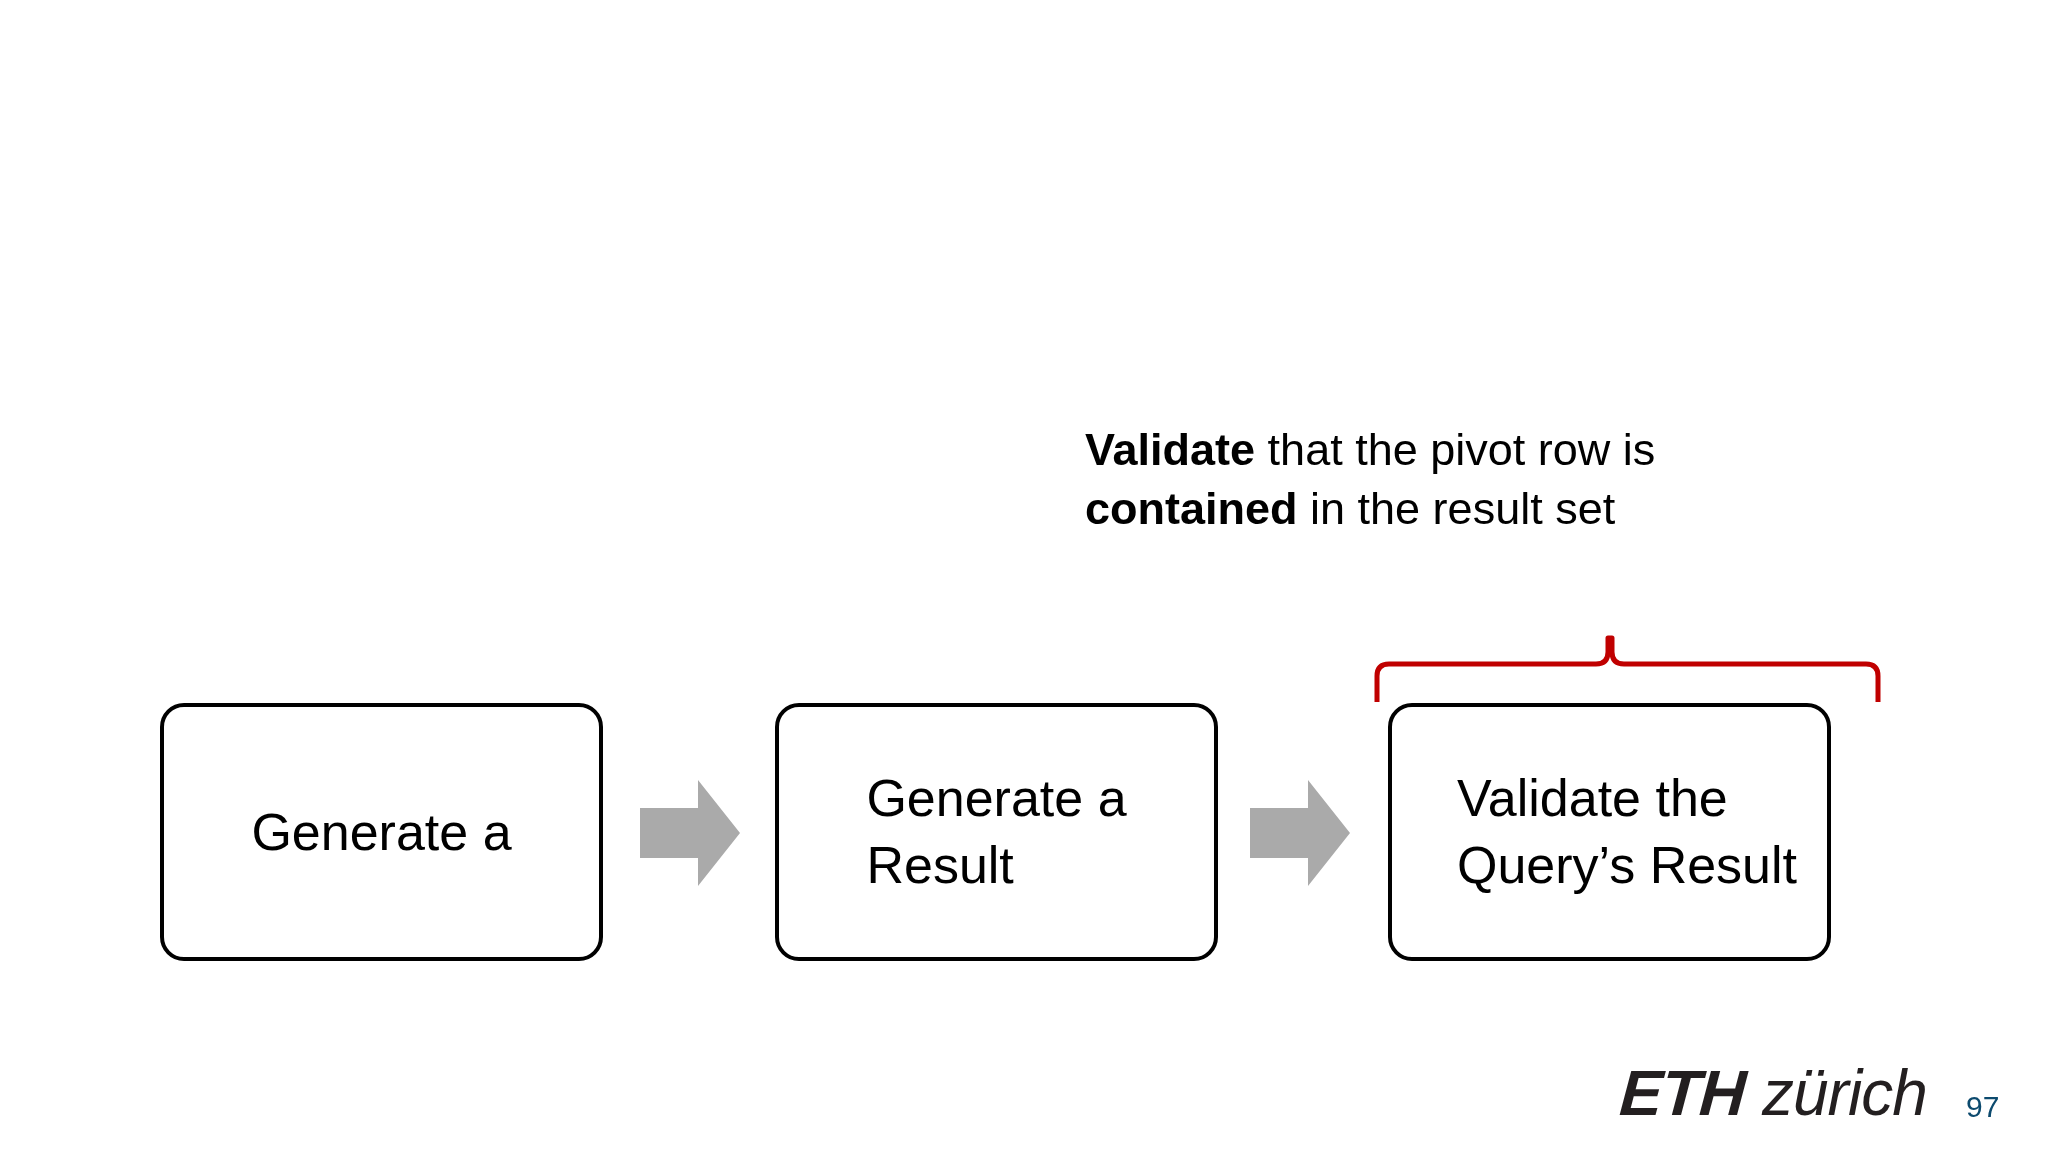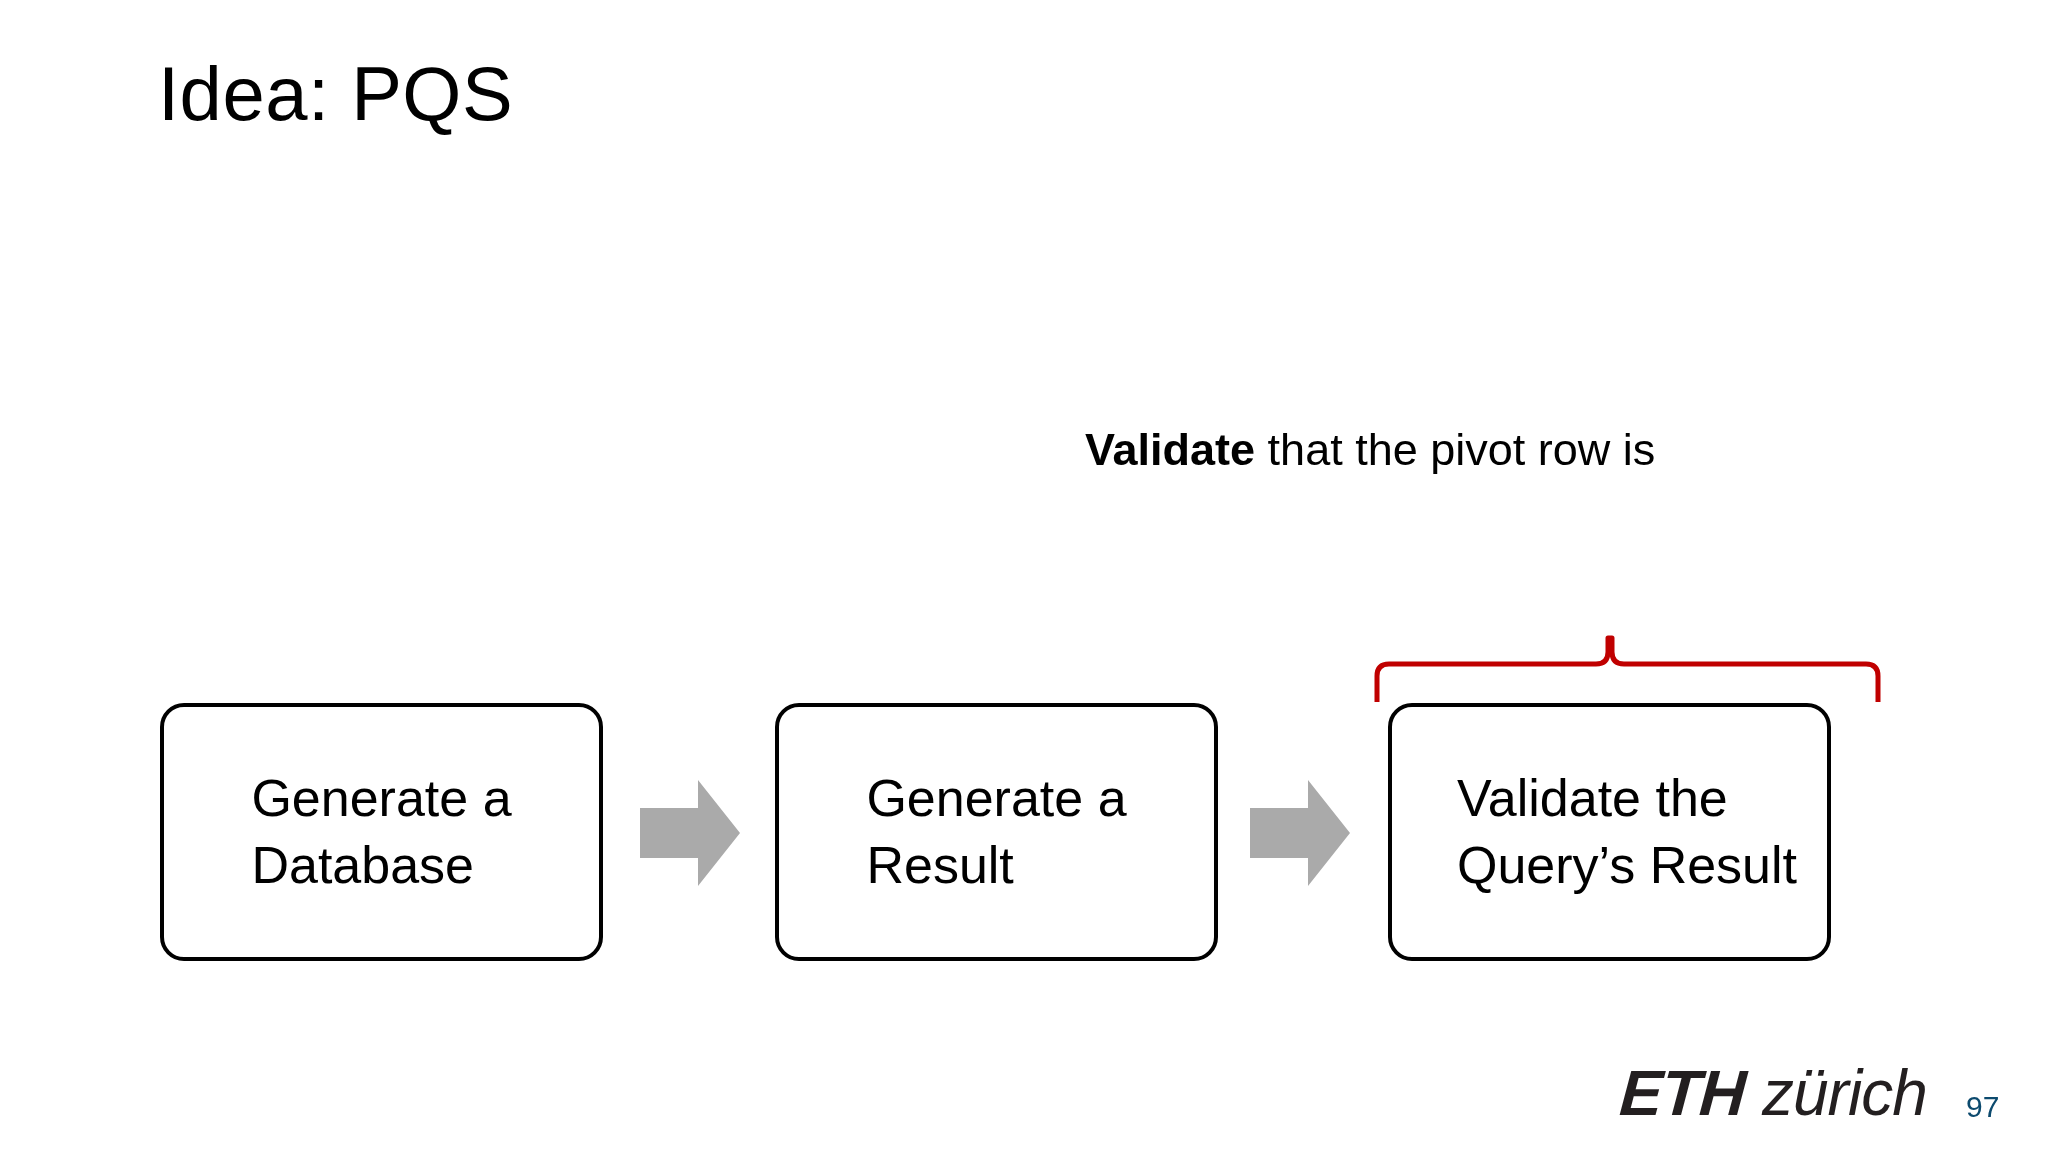--- a/index.html
+++ b/index.html
@@ -115,25 +115,27 @@
     top: 1090px;
     font-size: 30px;
     color: #0c4a6e;
   }
 </style>
 </head>
 <body>
 
 <div id="slide">
 
-  <div id="slide-title">Idea: PQS</div>
 
   <div id="annotation">
     <div>
       <span class="bold">Validate</span><span> that the pivot row is</span>
+    </div>
+    <div>
+      <span class="bold">contained</span><span> in the result set</span>
     </div>
   </div>
 
   <div id="brace">
     <svg width="540" height="80" viewBox="0 0 540 80" xmlns="http://www.w3.org/2000/svg">
       <path d="M 17 78
                L 17 52
                Q 17 40 29 40
                L 236 40
                Q 248 40 248 28
@@ -143,21 +145,20 @@
                Q 252 40 264 40
                L 506 40
                Q 518 40 518 52
                L 518 78" fill="none" stroke="#C00000" stroke-width="5" stroke-linecap="butt" stroke-linejoin="round"></path>
     </svg>
   </div>
 
   <div class="flow-box" id="box-generate-database">
     <div class="box-label">
       <span>Generate a</span><br>
-      <span>Database</span>
     </div>
   </div>
 
   <div class="flow-arrow" id="arrow-1">
     <svg width="100" height="106" viewBox="0 0 100 106" xmlns="http://www.w3.org/2000/svg">
       <polygon points="0,28 58,28 58,0 100,53 58,106 58,78 0,78" fill="#AAAAAA"></polygon>
     </svg>
   </div>
 
   <div class="flow-box" id="box-generate-query">

